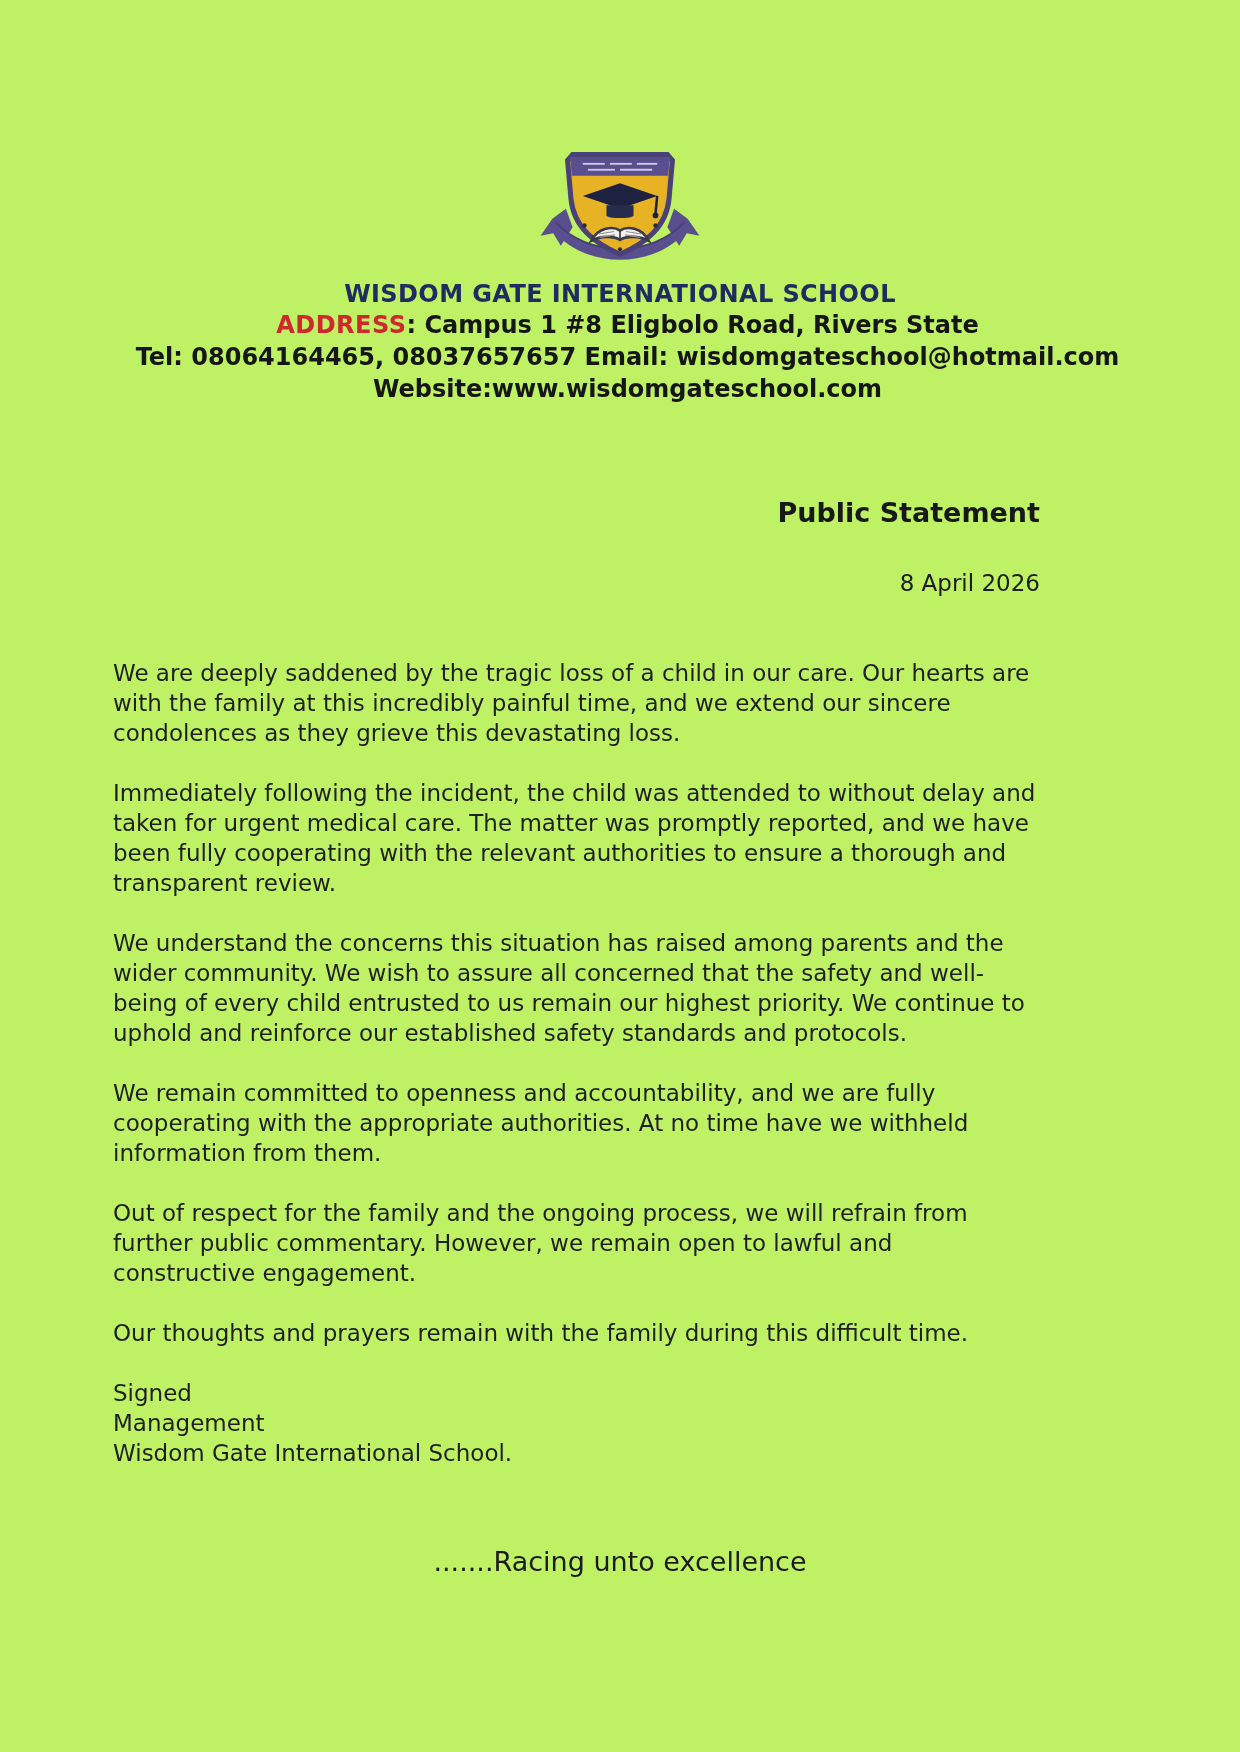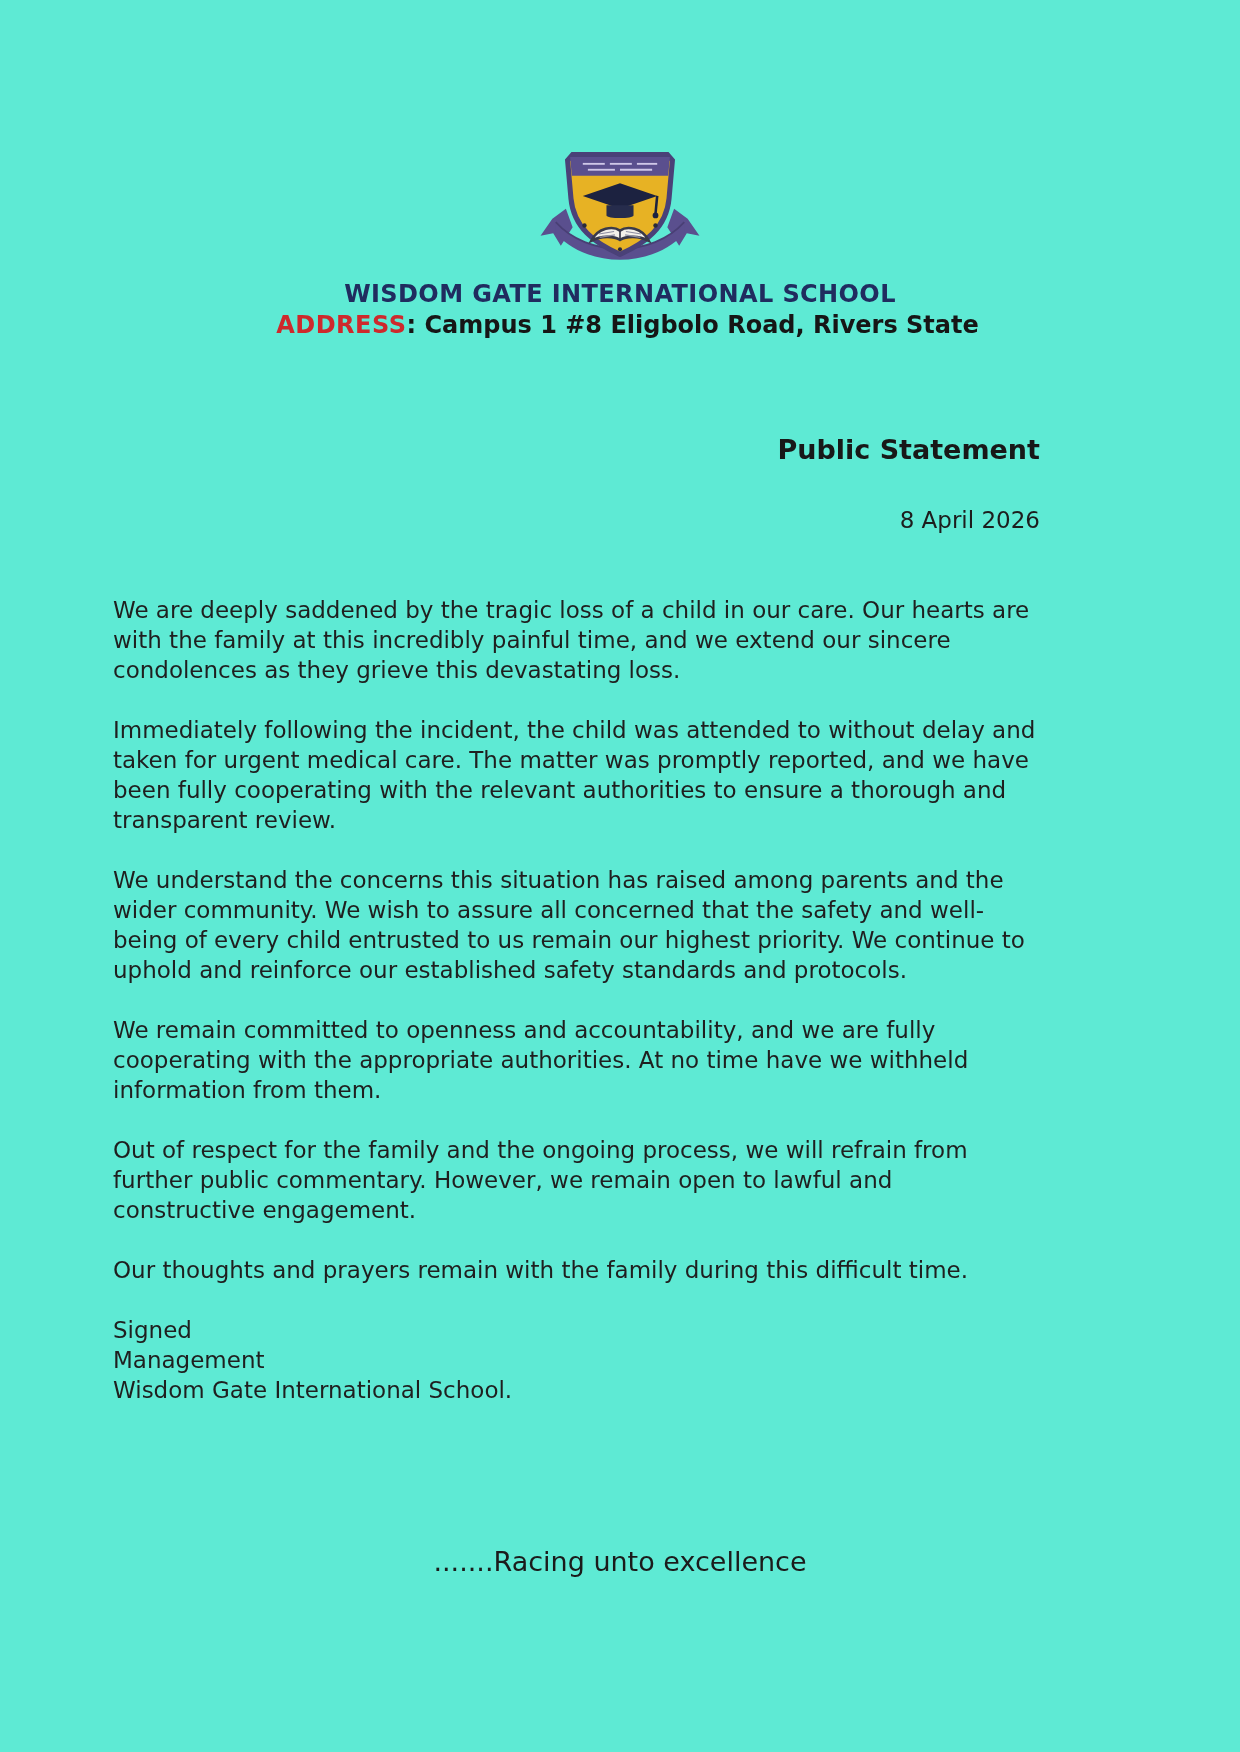--- a/index.html
+++ b/index.html
@@ -5,21 +5,21 @@
   * { margin: 0; padding: 0; box-sizing: border-box; }
 
   html, body {
     font-family: "DejaVu Sans", "Liberation Sans", sans-serif;
   }
 
   .page {
     position: relative;
     width: 1240px;
     height: 1752px;
-    background: #5eead4;
+    background: #bef264;
     overflow: hidden;
     color: #1d1d1d;
   }
 
   
   .letterhead {
     padding-top: 146px;
     text-align: center;
   }
 
@@ -143,21 +143,23 @@
       <circle cx="152" cy="94" r="2.6" fill="#2a2a3a"></circle>
       <circle cx="110" cy="122" r="2.4" fill="#2a2a3a"></circle>
     </svg>
 
     <div class="school-name">WISDOM GATE INTERNATIONAL SCHOOL</div>
 
     <div class="head-line">
       <span class="addr-label">ADDRESS</span><span>: Campus 1 #8 Eligbolo Road, Rivers State</span>
     </div>
 
+    <div class="head-line">Tel: 08064164465, 08037657657 Email: wisdomgateschool@hotmail.com</div>
 
+    <div class="head-line">Website:www.wisdomgateschool.com</div>
   </div>
 
   <div class="content">
 
     <div class="doc-title">Public Statement</div>
 
     <div class="doc-date">8 April 2026</div>
 
     <div class="body-text">
       <p>We are deeply saddened by the tragic loss of a child in our care. Our hearts are with the family at this incredibly painful time, and we extend our sincere condolences as they grieve this devastating loss.</p>

